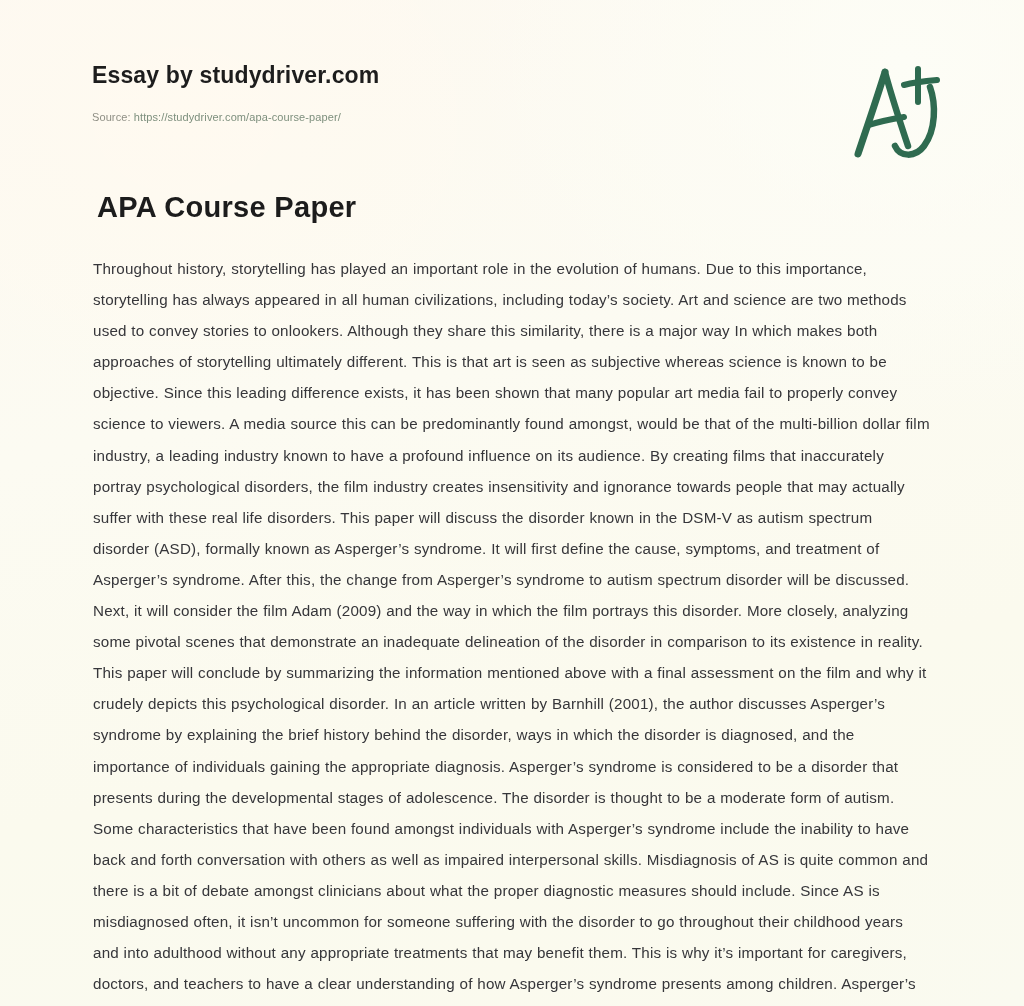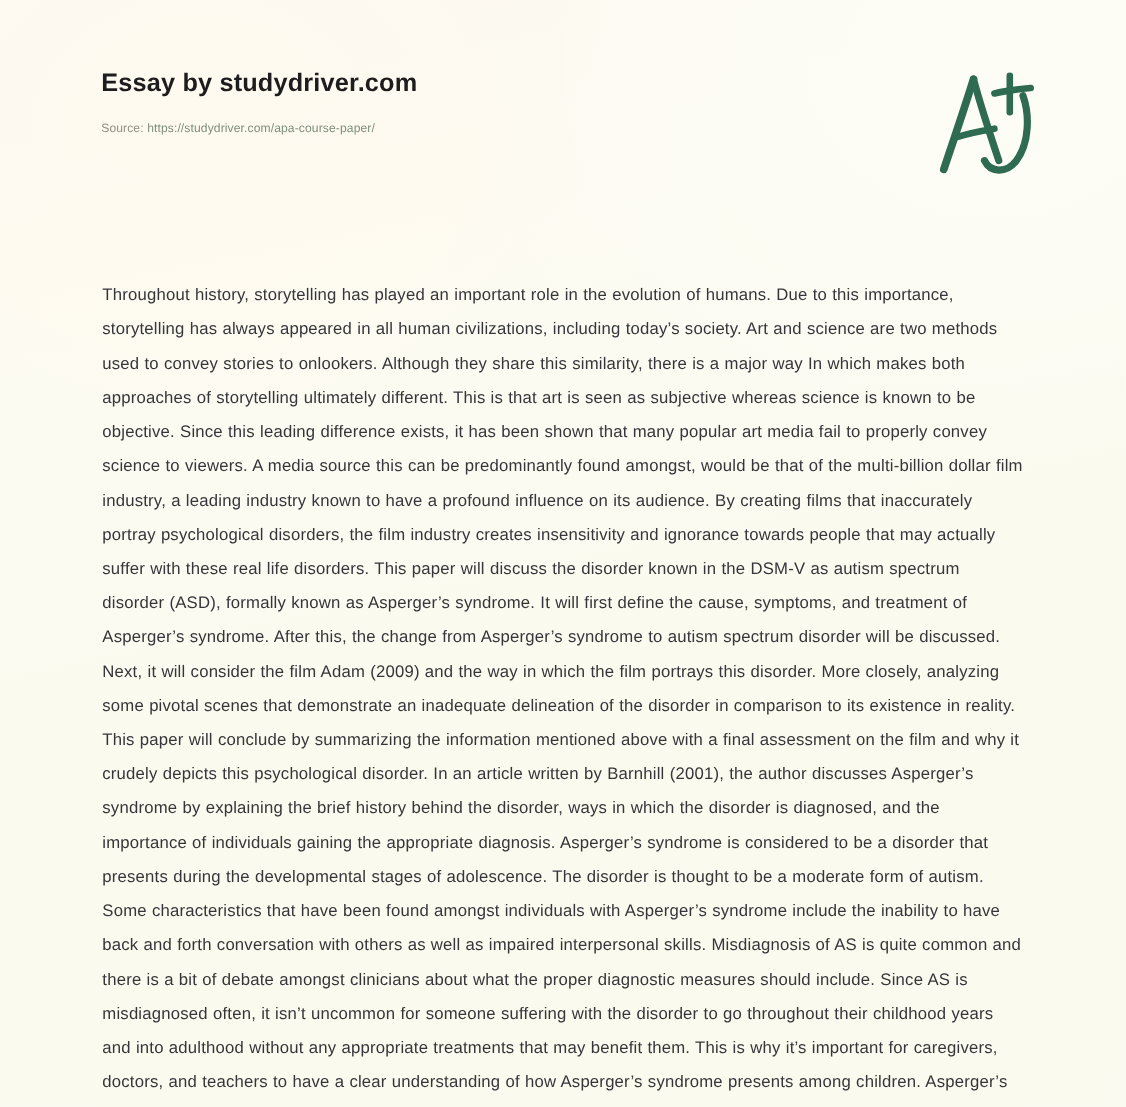--- a/index.html
+++ b/index.html
@@ -126,18 +126,19 @@
 
         <path d="M74 11 C 74 23, 74 34, 74 44" stroke-width="6"></path>
 
         <path d="M60 27 C 71 24, 82 23, 93 22" stroke-width="6"></path>
 
         <path d="M86 29 C 92 46, 92 72, 80 88 C 71 100, 56 99, 51 88" stroke-width="6.5"></path>
       </g>
     </svg>
   </div>
 
+  <h1 class="doc-title">APA Course Paper</h1>
 
   <div class="body-copy">
     <p>Throughout history, storytelling has played an important role in the evolution of humans. Due to this importance, storytelling has always appeared in all human civilizations, including today’s society. Art and science are two methods used to convey stories to onlookers. Although they share this similarity, there is a major way In which makes both approaches of storytelling ultimately different. This is that art is seen as subjective whereas science is known to be objective. Since this leading difference exists, it has been shown that many popular art media fail to properly convey science to viewers. A media source this can be predominantly found amongst, would be that of the multi-billion dollar film industry, a leading industry known to have a profound influence on its audience. By creating films that inaccurately portray psychological disorders, the film industry creates insensitivity and ignorance towards people that may actually suffer with these real life disorders. This paper will discuss the disorder known in the DSM-V as autism spectrum disorder (ASD), formally known as Asperger’s syndrome. It will first define the cause, symptoms, and treatment of Asperger’s syndrome. After this, the change from Asperger’s syndrome to autism spectrum disorder will be discussed. Next, it will consider the film Adam (2009) and the way in which the film portrays this disorder. More closely, analyzing some pivotal scenes that demonstrate an inadequate delineation of the disorder in comparison to its existence in reality. This paper will conclude by summarizing the information mentioned above with a final assessment on the film and why it crudely depicts this psychological disorder. In an article written by Barnhill (2001), the author discusses Asperger’s syndrome by explaining the brief history behind the disorder, ways in which the disorder is diagnosed, and the importance of individuals gaining the appropriate diagnosis. Asperger’s syndrome is considered to be a disorder that presents during the developmental stages of adolescence. The disorder is thought to be a moderate form of autism. Some characteristics that have been found amongst individuals with Asperger’s syndrome include the inability to have back and forth conversation with others as well as impaired interpersonal skills. Misdiagnosis of AS is quite common and there is a bit of debate amongst clinicians about what the proper diagnostic measures should include. Since AS is misdiagnosed often, it isn’t uncommon for someone suffering with the disorder to go throughout their childhood years and into adulthood without any appropriate treatments that may benefit them. This is why it’s important for caregivers, doctors, and teachers to have a clear understanding of how Asperger’s syndrome presents among children. Asperger’s syndrome was considerably new in terms of the fact it had only been recognised by the American Psychiatric Association (APA) in 1994 (Barnhill 2001). Since AS hadn’t been recognized for long, the research was fairly limited, causing the frequent misdiagnosis mentioned previously. In the newest edition of the DSM-V, an important diagnostic guide used by many health care professionals, Asperger’s syndrome had been removed, instead being incorporated into the umbrella category of autism spectrum disorder (ASD). Parsloe and Babrow (2016) found that this change had sparked concern amongst many individuals who wondered if this change will cause an</p>
   </div>
 
 </div>
 
 </body></html>

